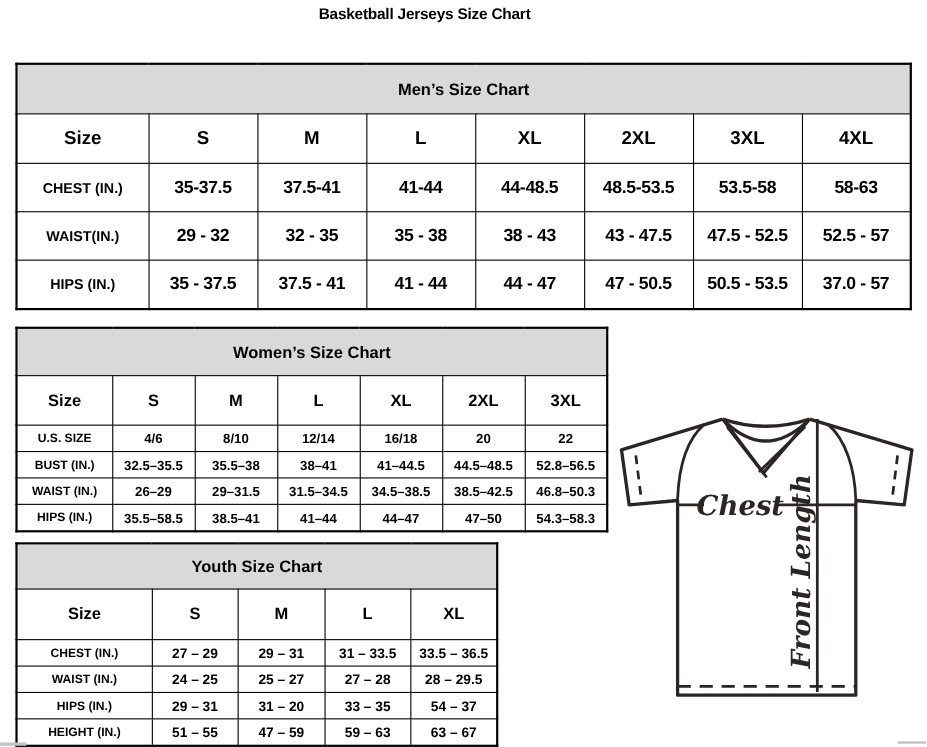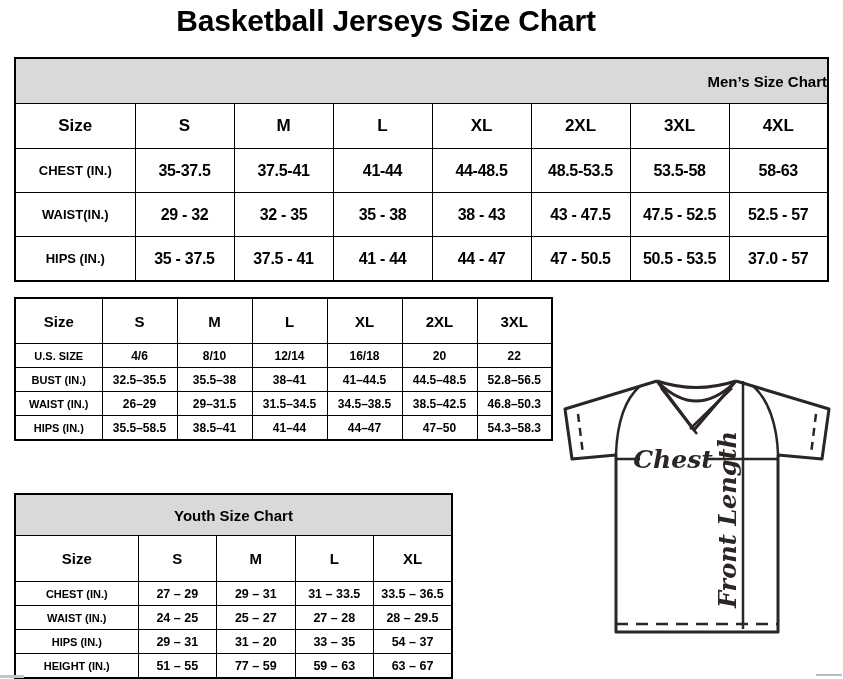--- a/index.html
+++ b/index.html
@@ -3,34 +3,34 @@
 <meta charset="utf-8">
 <style>
   html,body{margin:0;padding:0;}
   body{
     width:843px;height:679px;position:relative;background:#ffffff;
     font-family:"Liberation Sans","DejaVu Sans",sans-serif;color:#000;
     overflow:hidden;
   }
   .page-title{
     position:absolute;left:0;top:4px;width:772px;text-align:center;
-    font-size:30px;font-weight:bold;letter-spacing:-0.2px;
+    font-size:14px;font-weight:bold;letter-spacing:-0.2px;
   }
   table.chart{
     position:absolute;border-collapse:collapse;table-layout:fixed;
     background:#fff;border:2px solid #000;
   }
   table.chart th,table.chart td{
     border:1px solid #000;text-align:center;vertical-align:middle;
     font-weight:bold;padding:0;overflow:hidden;white-space:nowrap;
   }
   th.band{background:#d9d9d9;font-size:15px;}
   
   #mens{left:14px;top:57px;width:815px;}
-  #mens th.band{height:44px;text-align:right;}
+  #mens th.band{height:44px;}
   #mens tr.sizes th{height:44px;font-size:17px;}
   #mens tr.vals td{height:43px;font-size:16px;letter-spacing:-0.3px;}
   #mens tr.vals td.lbl{font-size:13px;letter-spacing:0;}
   
   #womens{left:14px;top:297px;width:539px;}
   #womens th.band{height:42px;}
   #womens tr.sizes th{height:44px;font-size:15px;}
   #womens tr.vals td{height:23px;font-size:12px;text-align:center;}
   #womens tr.vals td.lbl{font-size:11px;}
   
@@ -107,20 +107,23 @@
   </tr>
 </tbody>
   </table>
 
 <table class="chart" id="womens">
   <colgroup>
       <col style="width:87px">
       <col span="6">
     </colgroup>
   <tbody>
+      <tr>
+    <th class="band" colspan="7">Women’s Size Chart</th>
+  </tr>
   <tr class="sizes">
     <th>Size</th>
     <th>S</th>
     <th>M</th>
     <th>L</th>
     <th>XL</th>
     <th>2XL</th>
     <th>3XL</th>
   </tr>
   <tr class="vals">
@@ -195,21 +198,21 @@
   <tr class="vals">
     <td class="lbl">HIPS (IN.)</td>
     <td>29 – 31</td>
     <td>31 – 20</td>
     <td>33 – 35</td>
     <td>54 – 37</td>
   </tr>
   <tr class="vals">
     <td class="lbl">HEIGHT (IN.)</td>
     <td>51 – 55</td>
-    <td>77 – 59</td>
+    <td>47 – 59</td>
     <td>59 – 63</td>
     <td>63 – 67</td>
   </tr>
 </tbody>
   </table>
 
 <div class="jersey-wrap">
   <svg width="293" height="280" viewBox="0 0 293 280">
     <g stroke="#2b2523" fill="none" stroke-linejoin="round" stroke-linecap="butt">
 

